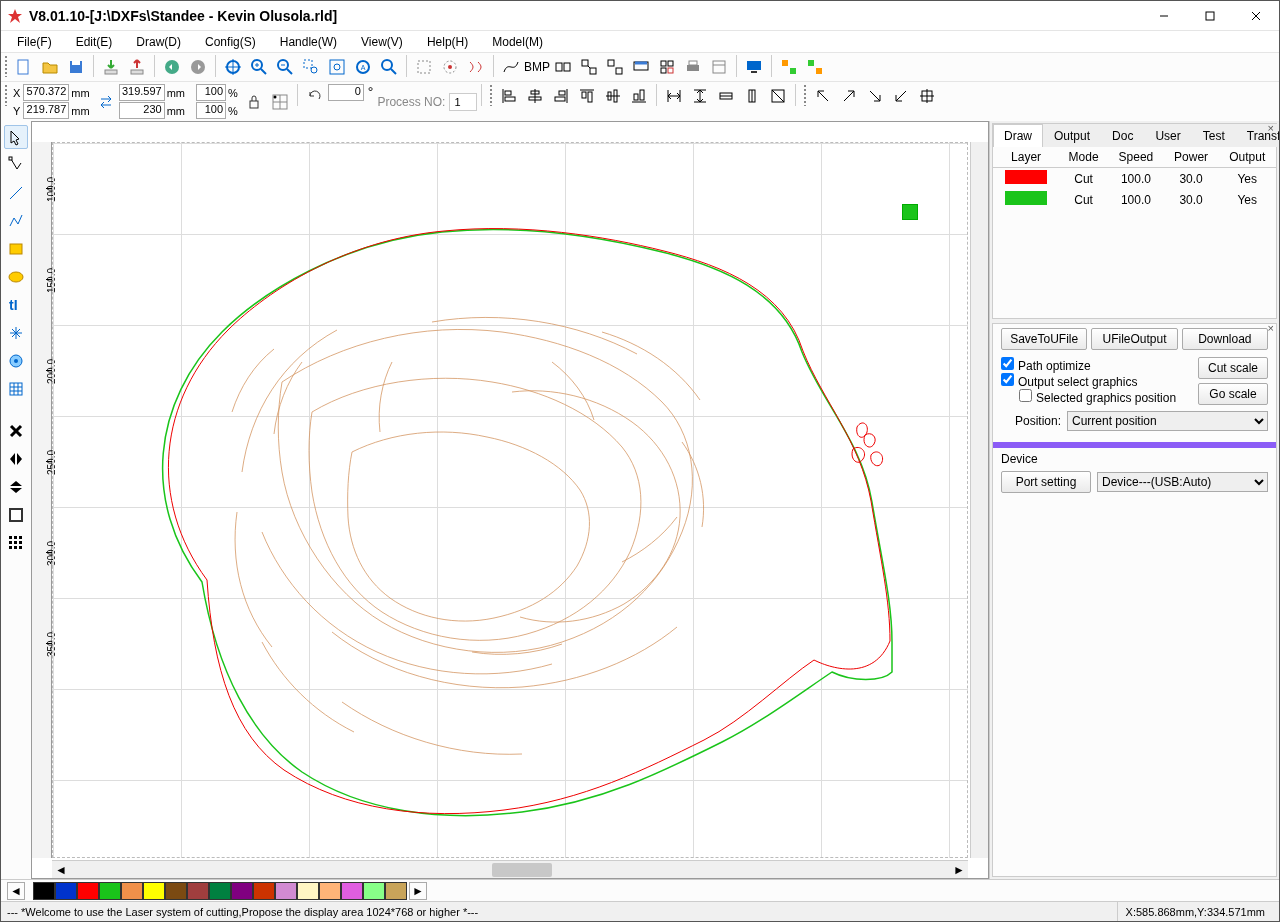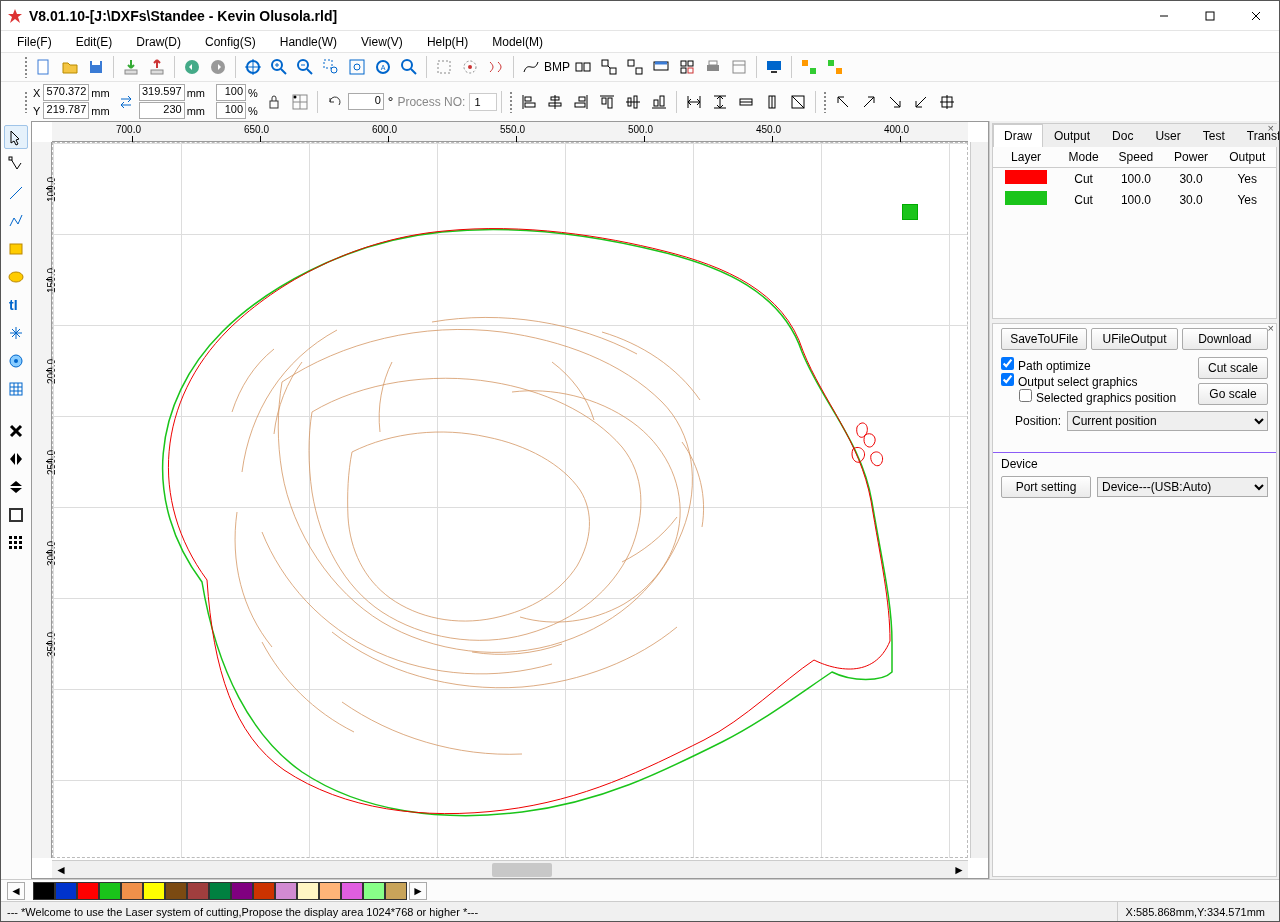--- a/index.html
+++ b/index.html
@@ -12,21 +12,21 @@
   .logo svg { width:16px;height:16px;}
   .title-text { flex:1; font-size:14px;font-weight:bold; }
   .winbtn { width:46px; height:30px; display:flex; align-items:center; justify-content:center; }
   .winbtn svg { width:10px;height:10px;}
 
   
   .menubar { height:22px; display:flex; align-items:center; padding-left:4px; border-bottom:1px solid #e5e5e5; }
   .menubar .mi { padding:2px 12px; cursor:default; }
 
   
-  .toolbar-row { display:flex; align-items:center; border-bottom:1px solid #e5e5e5; background:#fcfcfc; padding:2px 20px; }
+  .toolbar-row { display:flex; border-bottom:1px solid #e5e5e5; background:#fcfcfc; padding:2px 0; }
   .tb-btn { width:24px; height:24px; margin:0 1px; display:flex;align-items:center;justify-content:center; border:1px solid transparent; border-radius:2px; }
   .tb-sep { width:1px; height:22px; background:#ccc; margin:0 4px; }
   .tb-grip { width:4px; height:22px; margin:0 3px; background-image:radial-gradient(#888 1px, transparent 1px); background-size:4px 4px;}
   .tb-btn svg { width:18px;height:18px;}
 
   
   .coords { display:flex; align-items:center; }
   .num { width:46px; height:17px; font-size:11px; text-align:right; border:1px solid #aaa; background:#fff; padding:0 2px; }
   .unit { font-size:11px; margin:0 3px 0 2px; }
   .coord-col { display:flex; flex-direction:column; gap:1px;}
@@ -586,43 +586,20 @@
           <rect x="2" y="12" width="3" height="3"></rect>
           <rect x="7" y="12" width="3" height="3"></rect>
           <rect x="12" y="12" width="3" height="3"></rect>
         </g>
       </svg>
     </div>
 </div>
 
 <div class="mainrow">
   <div class="canvas-area">
-    <div class="ruler-h">
-      <div class="tick" style="left:80px">
-          <span>700.0</span>
-        </div>
-      <div class="tick" style="left:208px">
-          <span>650.0</span>
-        </div>
-      <div class="tick" style="left:336px">
-          <span>600.0</span>
-        </div>
-      <div class="tick" style="left:464px">
-          <span>550.0</span>
-        </div>
-      <div class="tick" style="left:592px">
-          <span>500.0</span>
-        </div>
-      <div class="tick" style="left:720px">
-          <span>450.0</span>
-        </div>
-      <div class="tick" style="left:848px">
-          <span>400.0</span>
-        </div>
-    </div>
     <div class="ruler-v">
       <div class="tick" style="top:46px">
           <span>100.0</span>
         </div>
       <div class="tick" style="top:137px">
           <span>150.0</span>
         </div>
       <div class="tick" style="top:228px">
           <span>200.0</span>
         </div>
@@ -730,21 +707,21 @@
         </div>
         <div style="display:flex;flex-direction:column;gap:4px;width:70px">
           <div class="btn">Cut scale</div>
           <div class="btn">Go scale</div>
         </div>
       </div>
       <div class="row">
         <span style="width:60px;text-align:right">Position:</span>
         <select><option>Current position</option></select>
       </div>
-      <div class="section-label" style="border-top:1px solid #8b5cf6;margin-top:18px">Device</div>
+      <div class="section-label" style="border-top:6px solid #8b5cf6;margin-top:8px">Device</div>
       <div class="row">
         <div class="btn" style="width:90px">Port setting</div>
         <select><option>Device---(USB:Auto)</option></select>
       </div>
     </div>
   </div>
 </div>
 
 <div class="colorbar">
   <div class="arrow" style="position:absolute;left:6px">◄</div>

